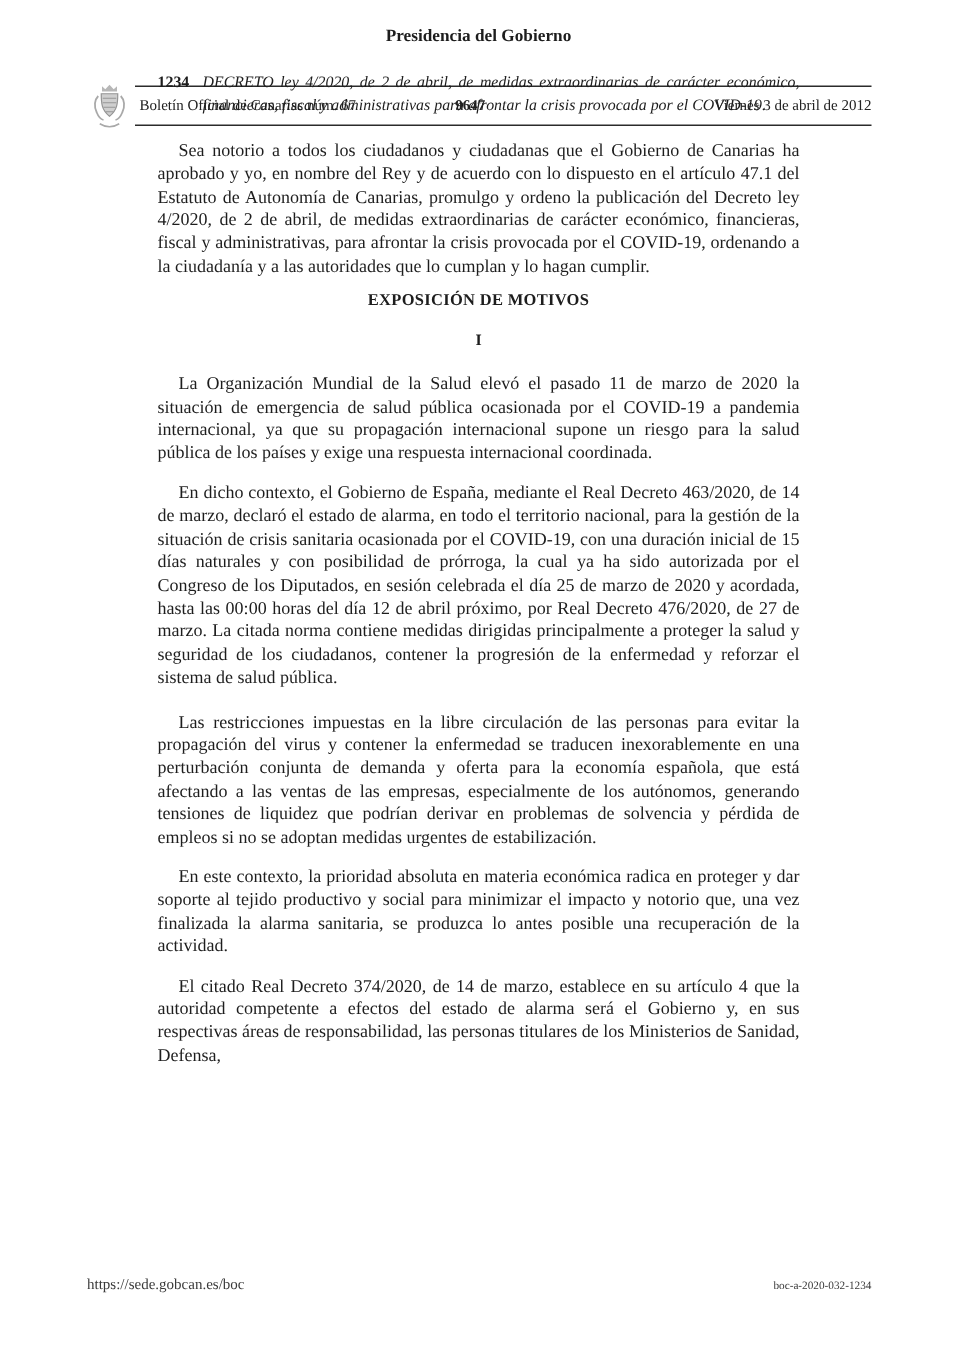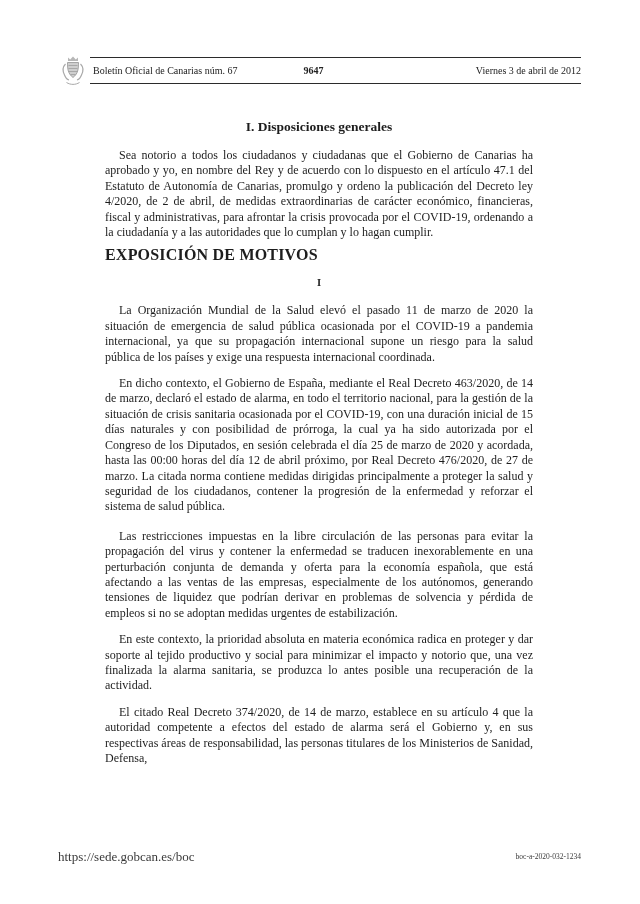--- a/index.html
+++ b/index.html
@@ -92,39 +92,40 @@
     margin: 11px 0 0 0;
     font-size: 12px;
     line-height: 15.4px;
     text-align: justify;
     text-indent: 14px;
   }
   .mt-14 { margin-top: 14px; }
 
   .exposition-heading {
     margin: 9px 0 0 0;
-    font-size: 16px;
+    text-align: center;
+    font-size: 11px;
     line-height: 12px;
     font-weight: bold;
     letter-spacing: 0.2px;
   }
   .section-num {
     margin: 16px 0 0 0;
     text-align: center;
     font-size: 10.6px;
     line-height: 12px;
     font-weight: bold;
   }
 
   
   .footer-left {
     position: absolute;
     left: 58px;
     top: 852px;
-    font-size: 13px;
+    font-size: 10px;
     line-height: 9px;
     color: #3a3a3a;
   }
   .footer-right {
     position: absolute;
     right: 59px;
     top: 852px;
     font-size: 7.5px;
     line-height: 9px;
     color: #3a3a3a;
@@ -154,23 +155,27 @@
   </div>
 
   <div class="header-band">
     <span class="hb-left">Boletín Oficial de Canarias núm. 67</span>
     <span class="hb-center">9647</span>
     <span class="hb-right">Viernes 3 de abril de 2012</span>
   </div>
 
   <div class="content">
 
-    <div class="doc-title">I. Disposiciones generales</div>
 
+    <div class="doc-org">Presidencia del Gobierno</div>
 
+    <div class="decree">
+      <span class="decree-num">1234</span>
+      <span class="decree-text">DECRETO ley 4/2020, de 2 de abril, de medidas extraordinarias de carácter económico, financieras, fiscal y administrativas para afrontar la crisis provocada por el COVID-19.</span>
+    </div>
 
     <p class="para mt-14">Sea notorio a todos los ciudadanos y ciudadanas que el Gobierno de Canarias ha aprobado y yo, en nombre del Rey y de acuerdo con lo dispuesto en el artículo 47.1 del Estatuto de Autonomía de Canarias, promulgo y ordeno la publicación del Decreto ley 4/2020, de 2 de abril, de medidas extraordinarias de carácter económico, financieras, fiscal y administrativas, para afrontar la crisis provocada por el COVID-19, ordenando a la ciudadanía y a las autoridades que lo cumplan y lo hagan cumplir.</p>
 
     <div class="exposition-heading">EXPOSICIÓN DE MOTIVOS</div>
 
     <div class="section-num">I</div>
 
     <p class="para mt-14">La Organización Mundial de la Salud elevó el pasado 11 de marzo de 2020 la situación de emergencia de salud pública ocasionada por el COVID-19 a pandemia internacional, ya que su propagación internacional supone un riesgo para la salud pública de los países y exige una respuesta internacional coordinada.</p>
     <p class="para">En dicho contexto, el Gobierno de España, mediante el Real Decreto 463/2020, de 14 de marzo, declaró el estado de alarma, en todo el territorio nacional, para la gestión de la situación de crisis sanitaria ocasionada por el COVID-19, con una duración inicial de 15 días naturales y con posibilidad de prórroga, la cual ya ha sido autorizada por el Congreso de los Diputados, en sesión celebrada el día 25 de marzo de 2020 y acordada, hasta las 00:00 horas del día 12 de abril próximo, por Real Decreto 476/2020, de 27 de marzo. La citada norma contiene medidas dirigidas principalmente a proteger la salud y seguridad de los ciudadanos, contener la progresión de la enfermedad y reforzar el sistema de salud pública.</p>
     <p class="para mt-14">Las restricciones impuestas en la libre circulación de las personas para evitar la propagación del virus y contener la enfermedad se traducen inexorablemente en una perturbación conjunta de demanda y oferta para la economía española, que está afectando a las ventas de las empresas, especialmente de los autónomos, generando tensiones de liquidez que podrían derivar en problemas de solvencia y pérdida de empleos si no se adoptan medidas urgentes de estabilización.</p>

